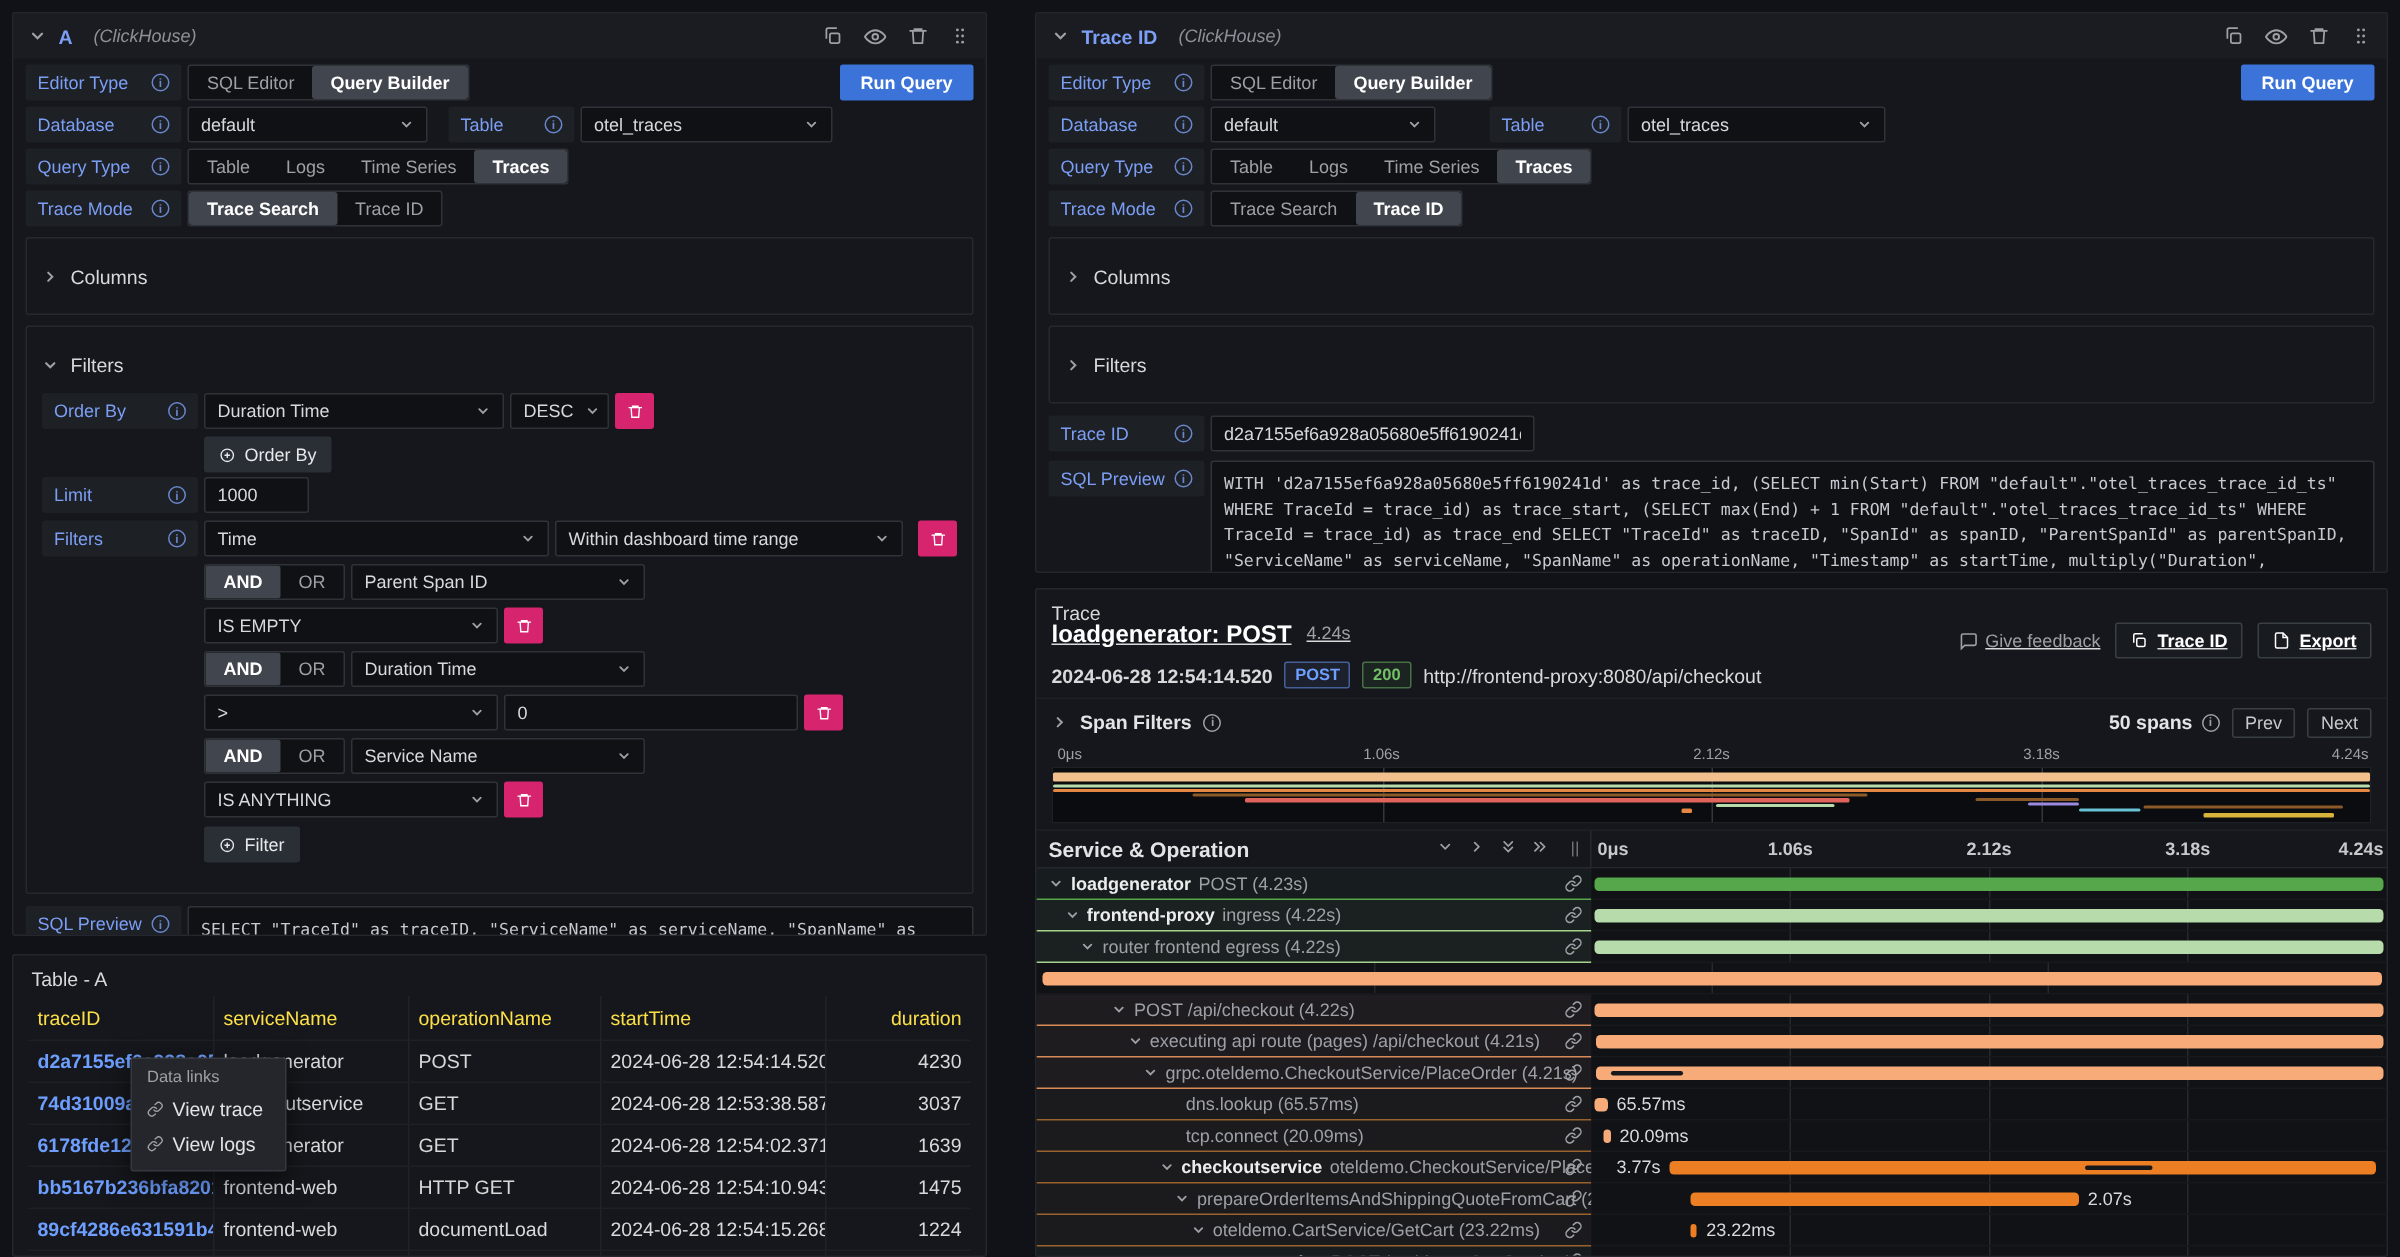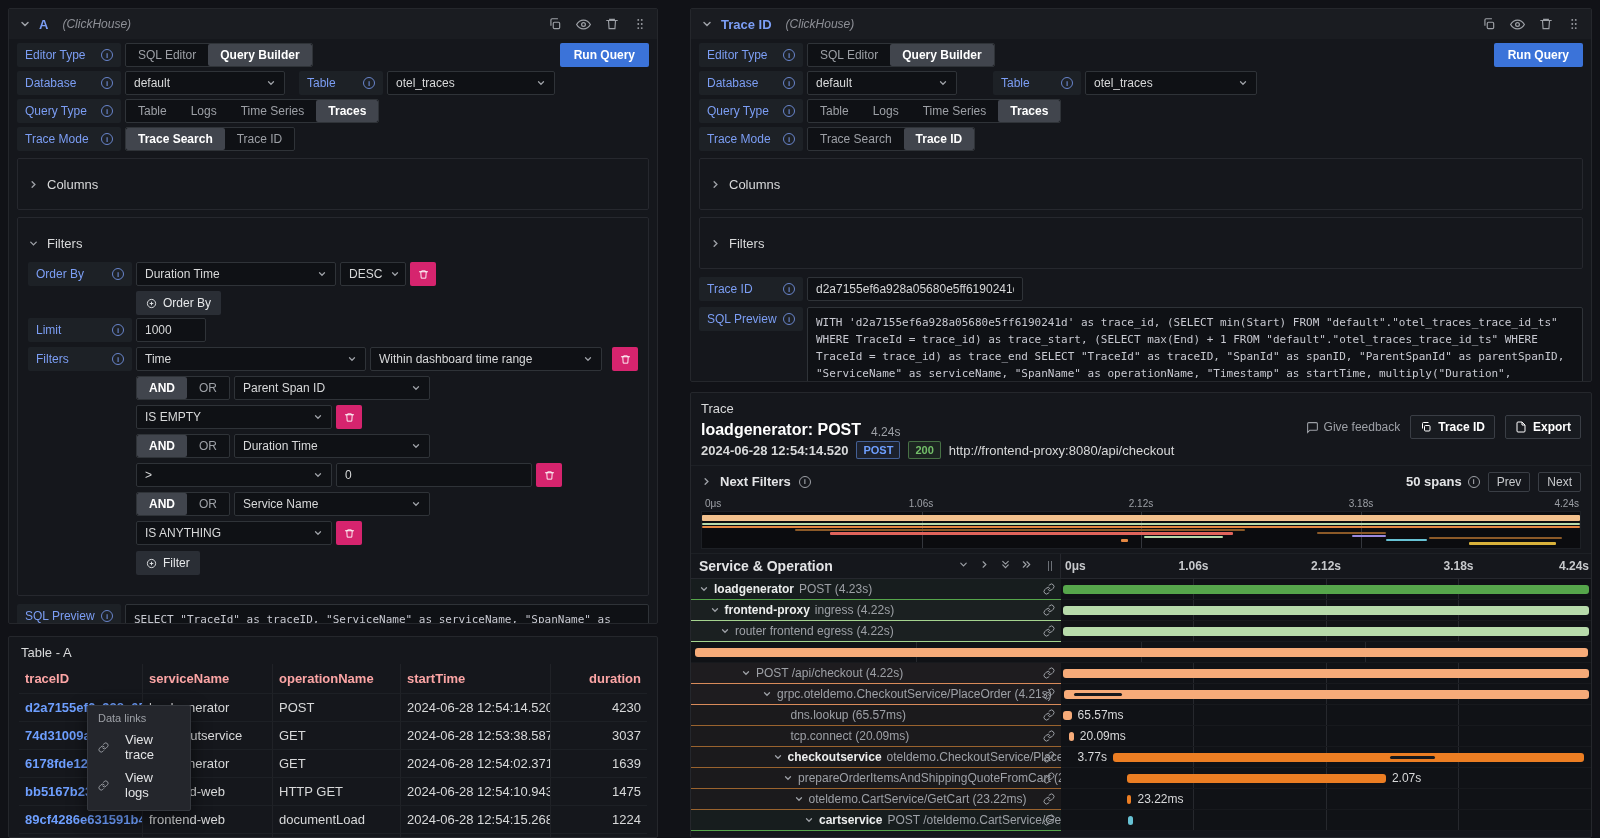--- a/index.html
+++ b/index.html
@@ -33,36 +33,36 @@
   .btn-primary{background:#3b73d9;color:#fff;font-size:12px;font-weight:600;border-radius:2px;padding:0 14px;display:flex;align-items:center;margin-left:auto;border:none;cursor:pointer;}
   .btn-danger{background:#d6246e;width:26px;min-width:26px;border-radius:2px;display:flex;align-items:center;justify-content:center;color:#fff;border:none;}
   .btn-secondary{background:#2a2e35;color:#e6e8ea;font-size:12px;font-weight:500;border-radius:2px;padding:0 10px;display:inline-flex;align-items:center;gap:6px;height:24px;border:none;}
   .box{border:1px solid #26282e;border-radius:2px;margin:7px 8px 0;padding:16px 10px;}
   .box-header{display:flex;align-items:center;gap:8px;color:#d8d9da;font-size:13px;font-weight:500;height:18px;}
   .filters-inner{padding:4px 0 6px;}
   .sql{font-family:"DejaVu Sans Mono", monospace;font-size:11px;line-height:1.55;color:#c8c9d1;background:#0f1115;border:1px solid #2f3338;border-radius:2px;padding:6px 8px;flex:1;}
   
   .tbl-title{font-size:13px;font-weight:500;color:#d8d9da;padding:8px 12px 4px;}
   .thead,.trow{display:flex;padding:0 10px;}
-  .th{font-weight:700;font-size:13px;color:#fca5a5;padding:7px 6px;border-right:1px solid rgba(255,255,255,0.05);}
+  .th{font-weight:400;font-size:13px;color:#fde047;padding:7px 6px;border-right:1px solid rgba(255,255,255,0.05);}
   .th:last-child,.td:last-child{border-right:none;}
   .td{font-size:13px;padding:6px 6px;border-top:1px solid #1d2025;border-right:1px solid rgba(255,255,255,0.05);white-space:nowrap;overflow:hidden;}
   .c0{width:124px;min-width:124px;}
   .c1{width:130px;min-width:130px;}
   .c2{width:128px;min-width:128px;}
   .c3{width:150px;min-width:150px;}
   .c4{flex:1;text-align:right;}
   .trace-id{color:#6e9fff;font-weight:600;}
   .tooltip{position:absolute;left:78px;top:68px;width:104px;background:#24262c;border:1px solid #35383e;border-radius:2px;box-shadow:0 6px 18px rgba(0,0,0,.55);padding:6px 10px;z-index:6;}
   .tt-title{font-size:11px;color:#9da0a6;margin-bottom:4px;}
-  .tt-item{display:flex;gap:16px;align-items:center;font-size:13px;color:#e3e4e6;padding:4px 0;}
+  .tt-item{display:flex;gap:6px;align-items:center;font-size:13px;color:#e3e4e6;padding:4px 0;}
   .tt-item svg{color:#9da0a6;}
   
   .trace-title{font-size:13px;color:#d8d9da;padding:8px 10px 0;height:20px;}
-  .trace-head{display:flex;align-items:flex-end;padding:2px 10px;gap:10px;height:28px;}
+  .trace-head{display:flex;align-items:flex-start;padding:2px 10px;gap:10px;height:28px;text-decoration:underline;}
   .trace-name{font-size:16px;font-weight:700;color:#fff;}
   .trace-dur{font-size:12px;color:#9da0a6;}
   .trace-actions{margin-left:auto;display:flex;align-items:center;gap:10px;}
   .feedback{display:flex;align-items:center;gap:5px;color:#9da0a6;font-size:12px;font-weight:500;}
   .btn-ghost{display:flex;gap:6px;align-items:center;border:1px solid #3a3e45;background:#181b20;color:#fff;font-weight:600;font-size:12px;border-radius:2px;height:24px;padding:0 9px;}
   .sub-head{display:flex;align-items:center;gap:8px;padding:0 10px 6px;font-size:13px;color:#d8d9da;height:24px;}
   .ts{font-weight:600;}
   .badge{font-size:11px;font-weight:700;border-radius:2px;padding:1px 6px;border:1px solid;line-height:14px;}
   .badge.blue{color:#6e9fff;border-color:rgba(110,159,255,.5);background:rgba(110,159,255,.08);}
   .badge.green{color:#73bf69;border-color:rgba(115,191,105,.5);background:rgba(115,191,105,.08);}
@@ -658,21 +658,21 @@
     <span class="badge green">200</span>
     <span>http://frontend-proxy:8080/api/checkout</span>
   </div>
 
   <div class="spanfilters">
     <span class="chev-gray">
         <svg width="11" height="11" viewBox="0 0 24 24" fill="none" stroke="currentColor" stroke-width="3" stroke-linecap="round">
           <path d="M9 6l6 6-6 6"></path>
         </svg>
       </span>
-    <span>Next Filters</span>
+    <span>Span Filters</span>
     <span class="info">i</span>
     <span class="spans-count">
         <span>50 spans</span>
         <span class="info">i</span>
       </span>
     <button class="mini-btn">Prev</button>
     <button class="mini-btn">Next</button>
   </div>
 
   <div class="mini-wrap">
@@ -797,20 +797,35 @@
           <svg class="link-ic" width="12" height="12" viewBox="0 0 24 24" fill="none" stroke="currentColor" stroke-width="2" stroke-linecap="round">
             <path d="M10 13a5 5 0 0 0 7.54.54l3-3a5 5 0 0 0-7.07-7.07l-1.72 1.71"></path>
             <path d="M14 11a5 5 0 0 0-7.54-.54l-3 3a5 5 0 0 0 7.07 7.07l1.71-1.71"></path>
           </svg>
         </div>
         <div class="span-bar-cell">
           <div class="bar" style="left: 0.4%; width: 99.3%; background: rgb(246, 171, 121);"></div>
         </div>
       </div>
       <div class="span-row">
+        <div class="span-name" style="padding-left: 60.5px; border-bottom-color: rgb(217, 139, 90); background: rgba(217, 139, 90, 0.05);">
+          <svg class="chev-ic" width="10" height="10" viewBox="0 0 24 24" fill="none" stroke="currentColor" stroke-width="3" stroke-linecap="round">
+            <path d="M6 9l6 6 6-6"></path>
+          </svg>
+          <span class="opn">executing api route (pages) /api/checkout (4.21s)</span>
+          <svg class="link-ic" width="12" height="12" viewBox="0 0 24 24" fill="none" stroke="currentColor" stroke-width="2" stroke-linecap="round">
+            <path d="M10 13a5 5 0 0 0 7.54.54l3-3a5 5 0 0 0-7.07-7.07l-1.72 1.71"></path>
+            <path d="M14 11a5 5 0 0 0-7.54-.54l-3 3a5 5 0 0 0 7.07 7.07l1.71-1.71"></path>
+          </svg>
+        </div>
+        <div class="span-bar-cell">
+          <div class="bar" style="left: 0.6%; width: 99.1%; background: rgb(246, 171, 121);"></div>
+        </div>
+      </div>
+      <div class="span-row">
         <div class="span-name" style="padding-left: 71px; border-bottom-color: rgb(217, 139, 90); background: rgba(217, 139, 90, 0.05);">
           <svg class="chev-ic" width="10" height="10" viewBox="0 0 24 24" fill="none" stroke="currentColor" stroke-width="3" stroke-linecap="round">
             <path d="M6 9l6 6 6-6"></path>
           </svg>
           <span class="opn">grpc.oteldemo.CheckoutService/PlaceOrder (4.21s)</span>
           <svg class="link-ic" width="12" height="12" viewBox="0 0 24 24" fill="none" stroke="currentColor" stroke-width="2" stroke-linecap="round">
             <path d="M10 13a5 5 0 0 0 7.54.54l3-3a5 5 0 0 0-7.07-7.07l-1.72 1.71"></path>
             <path d="M14 11a5 5 0 0 0-7.54-.54l-3 3a5 5 0 0 0 7.07 7.07l1.71-1.71"></path>
           </svg>
         </div>

